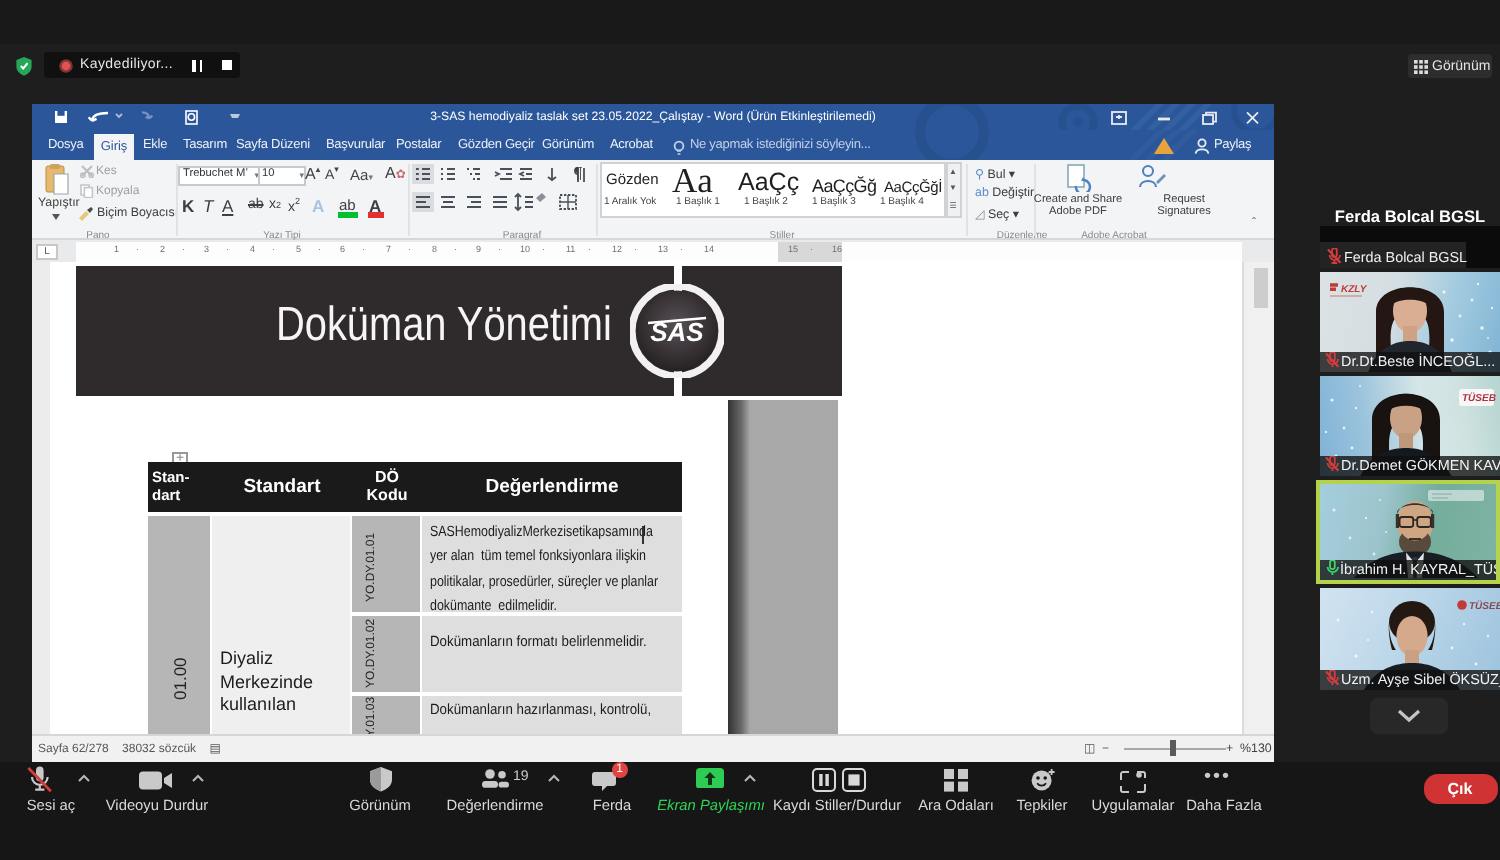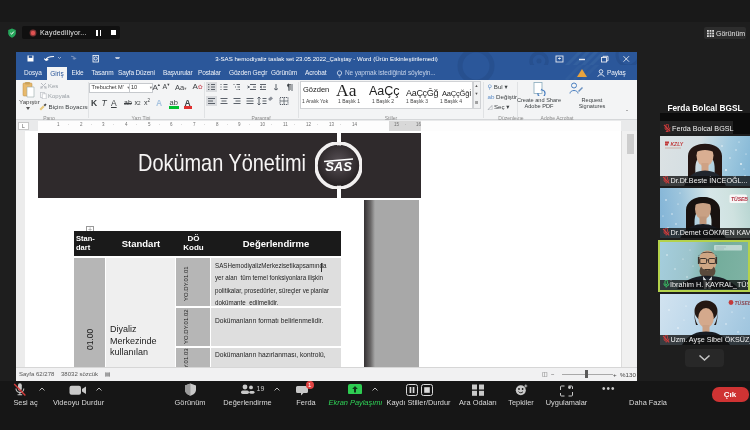--- a/index.html
+++ b/index.html
@@ -587,16 +587,16 @@
       <path d="M4.5 1 h-3 a1 1 0 0 0 -1 1 v3"></path>
       <path d="M8.5 11 h3 a1 1 0 0 0 1 -1 v-3"></path>
       <path d="M0.5 8 v2 a1 1 0 0 0 1 1 h3"></path>
       <path d="M12.5 4 v-2 a1 1 0 0 0 -1 -1 h-3"></path>
     </g>
     <circle cx="9.5" cy="2.5" r="1.4" fill="#c9c9c9"></circle>
   </svg>
   <div class="abs blabel" style="left:536px;width:61px;">Uygulamalar</div>
 
   <div class="abs" style="left:602px;top:383px;font-size:10px;color:#c9c9c9;letter-spacing:1px;">•••</div>
-  <div class="abs blabel" style="left:582px;width:60px;margin-left:36px;">Daha Fazla</div>
+  <div class="abs blabel" style="left:582px;width:60px;">Daha Fazla</div>
 
   <div class="abs" style="left:711.5px;top:386.5px;width:37px;height:15px;background:#cf3333;border-radius:7px;color:#fff;font-size:8px;font-weight:bold;text-align:center;line-height:15px;">Çık</div>
 </div>
 
 </body></html>

